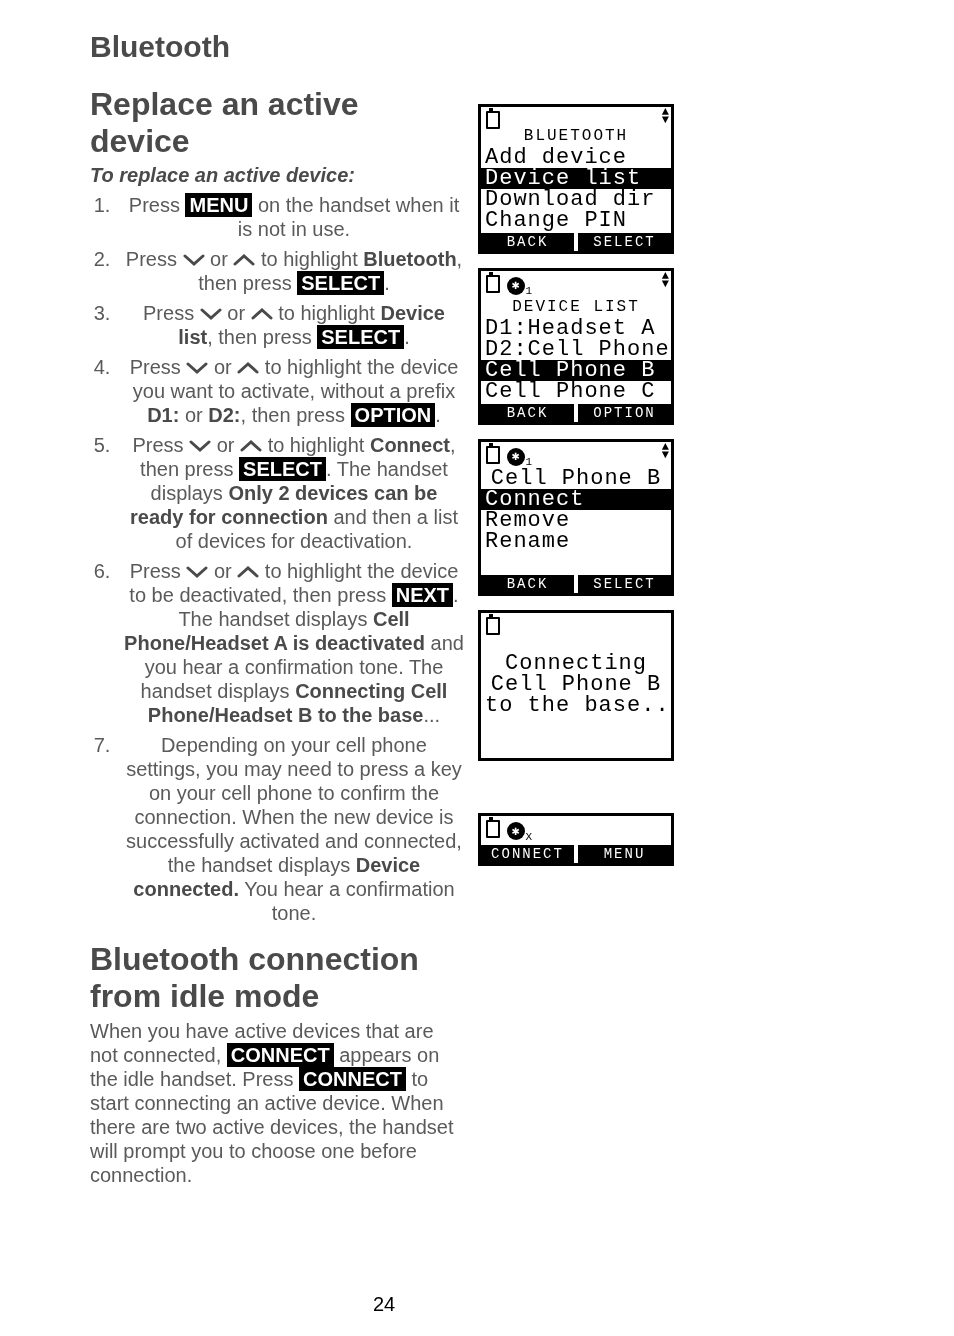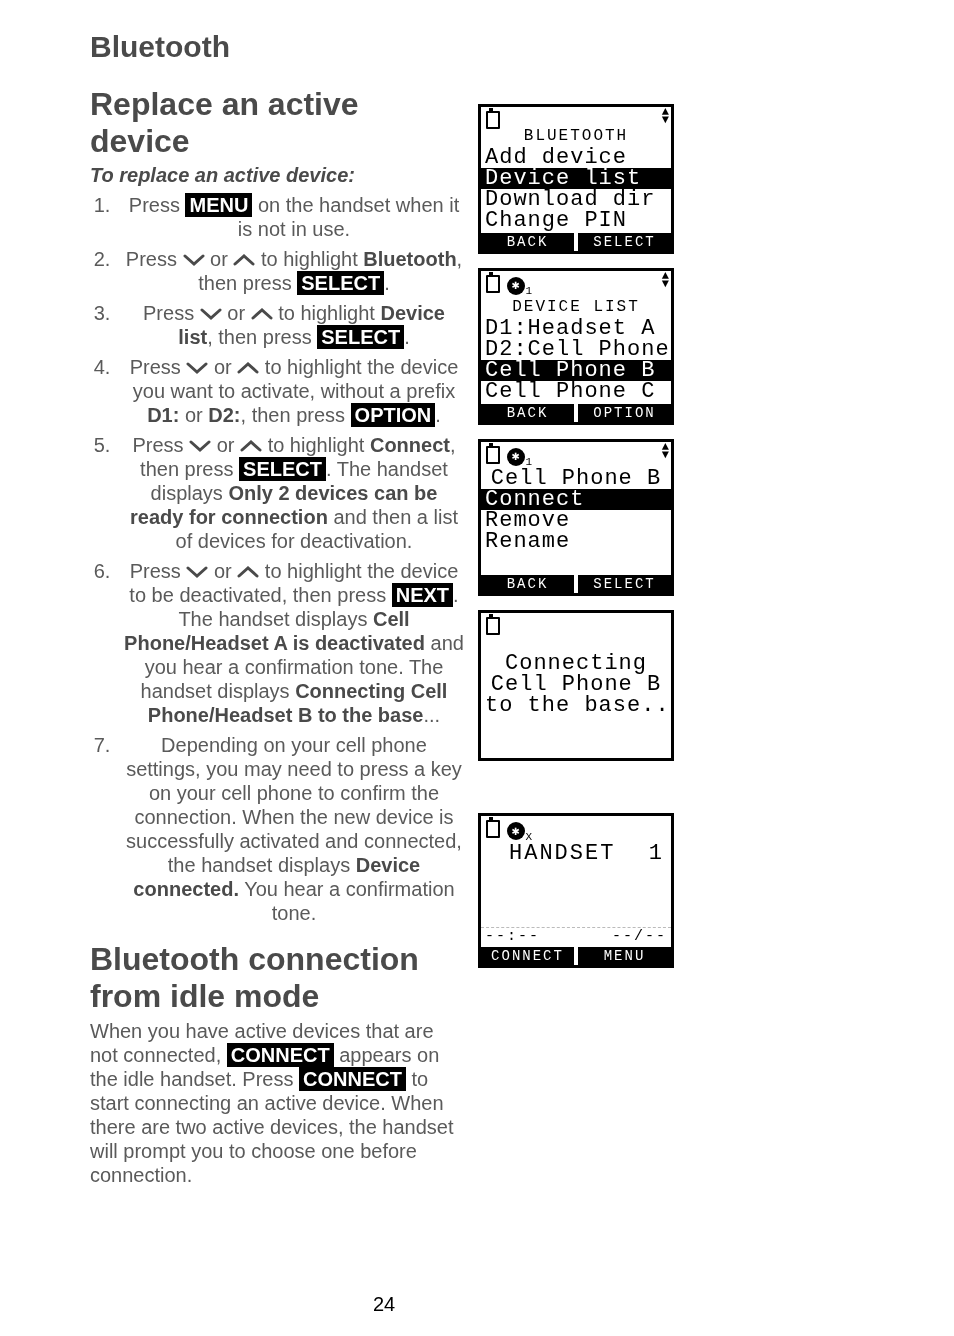--- a/index.html
+++ b/index.html
@@ -228,33 +228,20 @@
       <div style="height:24px;"></div>
 
       <div class="lcd">
         <div class="lcd-top">
           <span>
             <span class="batt" style="display:inline-block;"></span>
             <span class="bt-icon">✱</span><span class="bt-sub">X</span>
           </span>
           <span></span>
         </div>
-        <div class="lcd-body">
-          <div class="lcd-line" style="display:flex; justify-content:space-between; padding:0 8px;">
-            <span style="letter-spacing:2px; padding-left:20px;">HANDSET</span>
-            <span>1</span>
-          </div>
-          <div class="lcd-spacer"></div>
-          <div class="lcd-spacer"></div>
-          <div class="lcd-spacer"></div>
-          <div class="lcd-date-row">
-            <span>--:--</span>
-            <span>--/--</span>
-          </div>
-        </div>
         <div class="lcd-softkeys">
           <div class="sk">CONNECT</div>
           <div class="sk">MENU</div>
         </div>
       </div>
 
     </div>
 
   </div>
 

